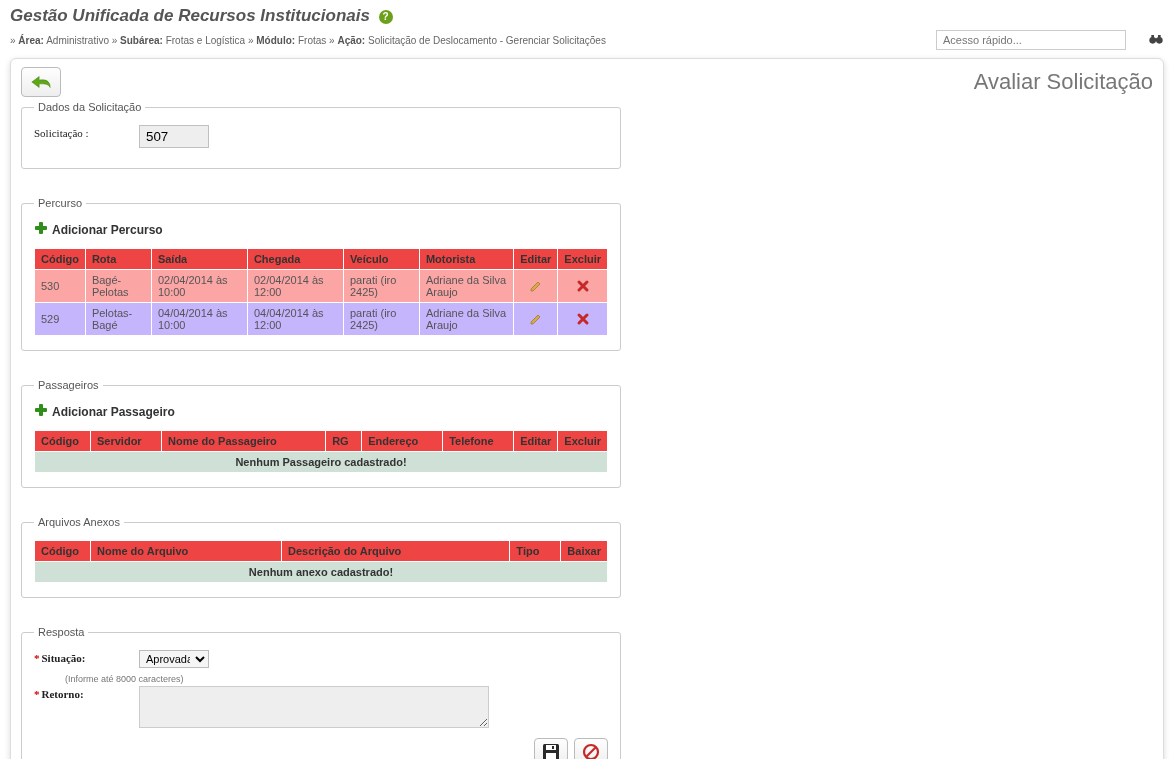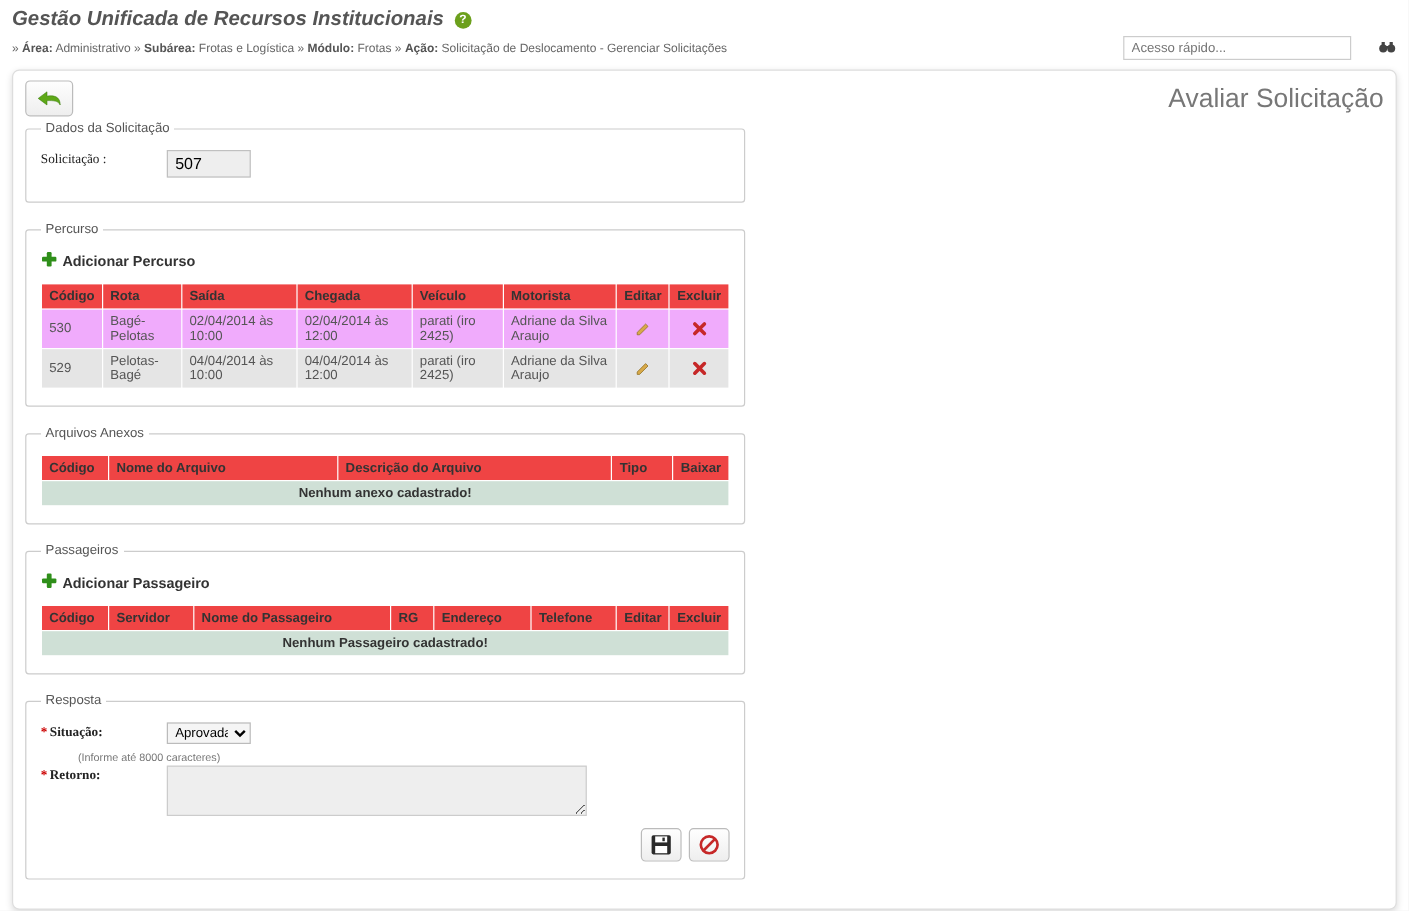--- a/index.html
+++ b/index.html
@@ -90,21 +90,21 @@
 .required-note {
   color: #c00;
   font-size: 10px;
   font-weight: bold;
   margin: 6px 0 10px 0;
 }
 fieldset {
   border: 1px solid #ccc;
   border-radius: 3px;
   padding: 12px 12px 14px 12px;
-  margin-bottom: 16px;
+  margin-bottom: 28px;
   width: 600px;
 }
 legend {
   padding: 0 4px;
   color: #555;
   font-size: 11px;
 }
 .form-row { display: flex; align-items: flex-start; margin-bottom: 6px; }
 .form-row .lbl { width: 105px; padding-top: 2px; color: #222; font-family: Liberation Serif, serif; }
 .form-row .lbl.req::before { content: "*"; color:#c00; margin-right:2px; }
@@ -138,25 +138,25 @@
   font-size: 11px;
 }
 table.data-table th {
   background: #ef4444;
   color: #333;
   text-align: left;
   padding: 4px 6px;
   font-weight: bold;
 }
 table.data-table td {
-  background: #f0abfc;
+  background: #fca5a5;
   padding: 4px 6px;
   color: #555;
 }
-table.data-table tr.alt td { background: #e5e5e5; }
+table.data-table tr.alt td { background: #c4b5fd; }
 table.data-table .center { text-align: center; }
 table.data-table .empty-row td {
   background: #cfe0d6;
   text-align: center;
   font-weight: bold;
   color: #333;
 }
 .icon-btn { cursor: pointer; display: inline-block; }
 .icon-btn svg { width: 14px; height: 14px; vertical-align: middle; }
 
@@ -295,40 +295,20 @@
                   </svg></span></td>
             <td class="center"><span class="icon-btn"><svg viewBox="0 0 14 14">
                     <path d="M3 3 L11 11 M11 3 L3 11" stroke="#c62828" stroke-width="3" stroke-linecap="round"></path>
                   </svg></span></td>
           </tr>
         </tbody>
       </table>
     </fieldset>
 
     <fieldset>
-      <legend>Arquivos Anexos</legend>
-      <table class="data-table">
-        <thead>
-            <tr>
-          <th style="width:55px">Código</th>
-          <th style="width:190px">Nome do Arquivo</th>
-          <th>Descrição do Arquivo</th>
-          <th style="width:50px">Tipo</th>
-          <th style="width:40px">Baixar</th>
-        </tr>
-          </thead>
-        <tbody>
-          <tr class="empty-row">
-              <td colspan="5">Nenhum anexo cadastrado!</td>
-            </tr>
-        </tbody>
-      </table>
-    </fieldset>
-
-    <fieldset>
       <legend>Passageiros</legend>
       <div class="add-link">
         <span class="plus-icon">
           <svg viewBox="0 0 14 14">
               <rect x="5" y="1" width="4" height="12" fill="#2f8f1a" rx="1"></rect>
               <rect x="1" y="5" width="12" height="4" fill="#2f8f1a" rx="1"></rect>
             </svg>
         </span>
         <span class="txt">Adicionar Passageiro</span>
       </div>
@@ -347,20 +327,40 @@
           </thead>
         <tbody>
           <tr class="empty-row">
               <td colspan="8">Nenhum Passageiro cadastrado!</td>
             </tr>
         </tbody>
       </table>
     </fieldset>
 
     <fieldset>
+      <legend>Arquivos Anexos</legend>
+      <table class="data-table">
+        <thead>
+            <tr>
+          <th style="width:55px">Código</th>
+          <th style="width:190px">Nome do Arquivo</th>
+          <th>Descrição do Arquivo</th>
+          <th style="width:50px">Tipo</th>
+          <th style="width:40px">Baixar</th>
+        </tr>
+          </thead>
+        <tbody>
+          <tr class="empty-row">
+              <td colspan="5">Nenhum anexo cadastrado!</td>
+            </tr>
+        </tbody>
+      </table>
+    </fieldset>
+
+    <fieldset>
       <legend>Resposta</legend>
       <div class="form-row">
         <div class="lbl req" style="font-weight:bold">Situação:</div>
         <select class="situacao-select">
           <option>Aprovada</option>
         </select>
       </div>
       <div class="char-note">(Informe até 8000 caracteres)</div>
       <div class="form-row">
         <div class="lbl req" style="font-weight:bold">Retorno:</div>

